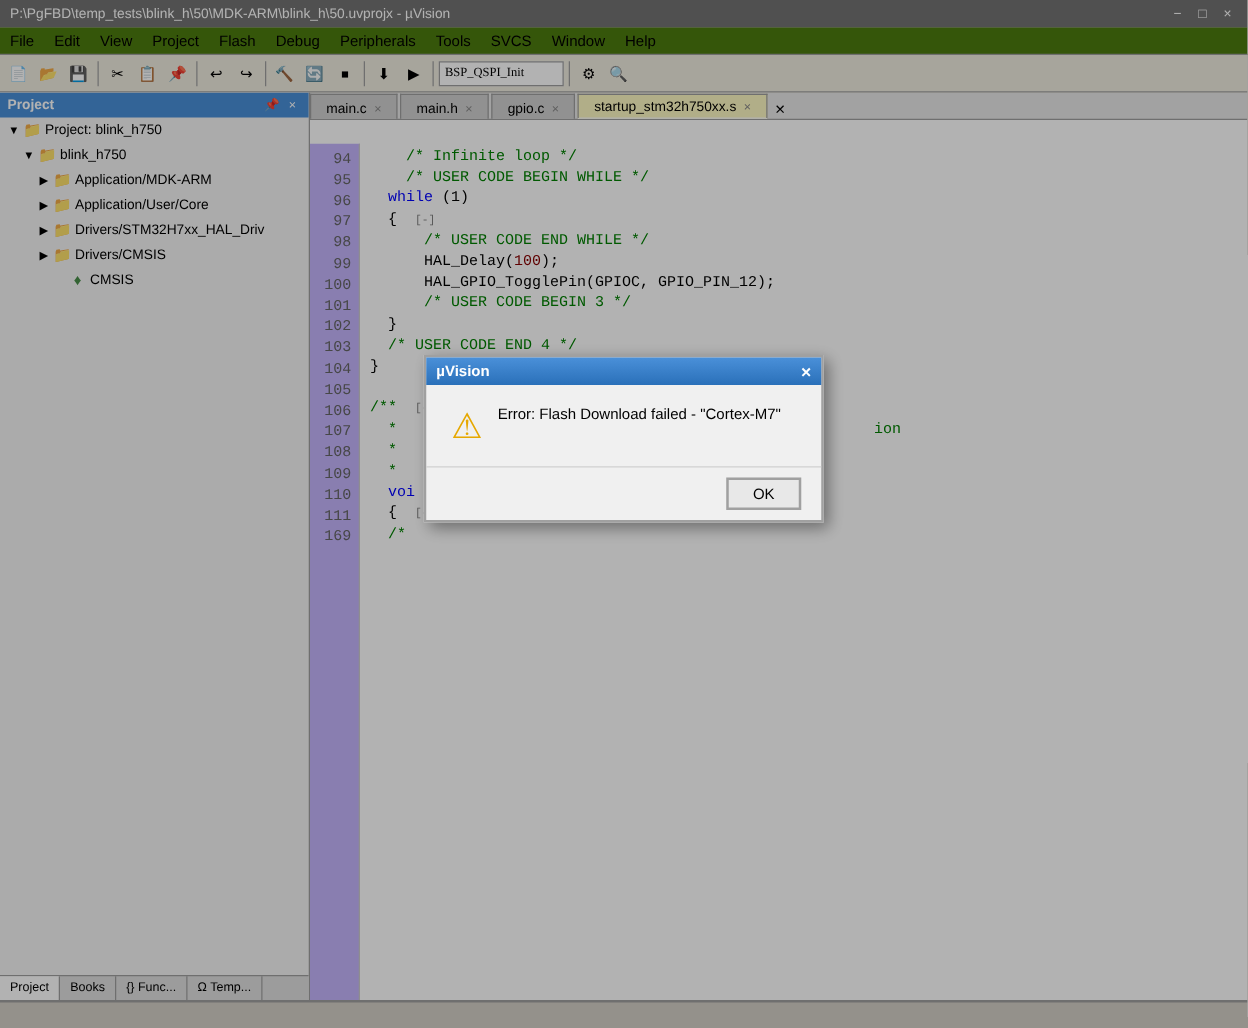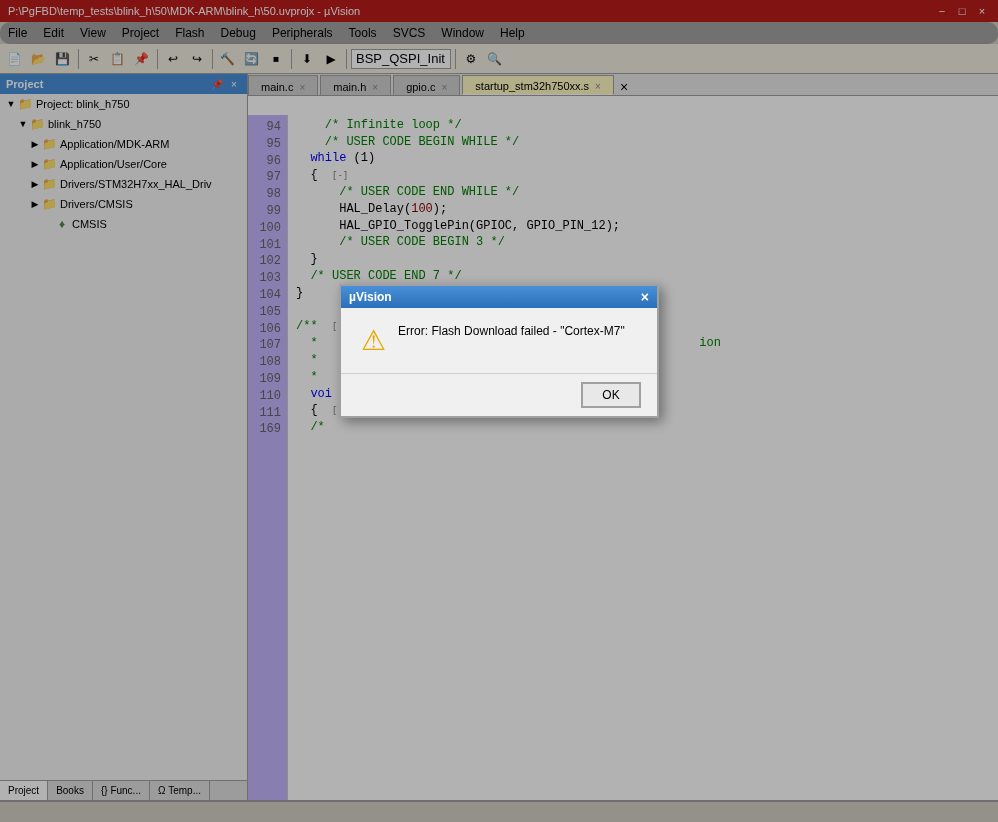--- a/index.html
+++ b/index.html
@@ -1,32 +1,32 @@
 <!DOCTYPE html>
 <html><head>
   <meta charset="utf-8">
   <style>
     * { margin: 0; padding: 0; box-sizing: border-box; }
     body { font-family: 'Segoe UI', Tahoma, Geneva, Verdana, sans-serif; font-size: 12px; background: #d4d0c8; overflow: hidden; width: 998px; height: 822px; }
     
     
-    .title-bar { background: #b91c1c; color: white; height: 22px; display: flex; align-items: center; justify-content: space-between; padding: 0 8px; font-size: 11px; }
+    .title-bar { background: #737373; color: white; height: 22px; display: flex; align-items: center; justify-content: space-between; padding: 0 8px; font-size: 11px; }
     .title-bar-title { flex: 1; }
     .title-bar-controls { display: flex; gap: 4px; }
     .title-bar-btn { width: 16px; height: 16px; background: transparent; border: none; color: white; cursor: pointer; font-size: 11px; display: flex; align-items: center; justify-content: center; }
 
     
-    .menu-bar { background: #a3a3a3; height: 22px; display: flex; align-items: center; border-bottom: 1px solid #a0a0a0; border-radius: 10px; }
+    .menu-bar { background: #4d7c0f; height: 22px; display: flex; align-items: center; border-bottom: 1px solid #a0a0a0; }
     .menu-item { padding: 2px 8px; font-size: 12px; cursor: pointer; height: 100%; display: flex; align-items: center; }
 
     
     .toolbar { background: #f0ece0; height: 30px; display: flex; align-items: center; border-bottom: 1px solid #a0a0a0; padding: 0 4px; gap: 2px; flex-wrap: wrap; }
     .toolbar-btn { width: 22px; height: 22px; background: transparent; border: 1px solid transparent; cursor: pointer; display: flex; align-items: center; justify-content: center; font-size: 12px; }
     .toolbar-separator { width: 1px; height: 20px; background: #a0a0a0; margin: 0 2px; }
-    .toolbar-text { font-size: 13px; padding: 0 4px; background: white; border: 1px solid #a0a0a0; height: 20px; display: flex; align-items: center; min-width: 100px; }
+    .toolbar-text { font-size: 10px; padding: 0 4px; background: white; border: 1px solid #a0a0a0; height: 20px; display: flex; align-items: center; min-width: 100px; font-family: Liberation Serif, serif; }
 
     
     .main-layout { display: flex; height: calc(822px - 22px - 22px - 30px - 22px); }
 
     
     .sidebar { width: 248px; background: #f5f5f5; border-right: 1px solid #a0a0a0; display: flex; flex-direction: column; overflow: hidden; }
     .sidebar-header { background: #4a90d9; color: white; height: 20px; display: flex; align-items: center; justify-content: space-between; padding: 0 6px; font-size: 11px; font-weight: bold; }
     .sidebar-header-controls { display: flex; gap: 2px; }
     .sidebar-header-btn { width: 14px; height: 14px; background: transparent; border: none; color: white; cursor: pointer; font-size: 10px; display: flex; align-items: center; justify-content: center; }
     .sidebar-content { flex: 1; overflow: auto; font-size: 11px; }
@@ -220,21 +220,21 @@
       <div class="code-content">
 <span class="c-comment">    /* Infinite loop */</span>
 <span class="c-comment">    /* USER CODE BEGIN WHILE */</span>
 <span>  <span class="c-keyword">while</span> (1)</span>
 <span>  {  <span class="collapse-btn">[-]</span></span>
 <span class="c-comment">      /* USER CODE END WHILE */</span>
 <span>      HAL_Delay(<span class="c-number">100</span>);</span>
 <span>      HAL_GPIO_TogglePin(GPIOC, GPIO_PIN_12);</span>
 <span class="c-comment">      /* USER CODE BEGIN 3 */</span>
 <span>  }</span>
-<span class="c-comment">  /* USER CODE END 7 */</span>
+<span class="c-comment">  /* USER CODE END 4 */</span>
 <span>}</span>
 <span> </span>
 <span class="c-comment">/**  <span class="collapse-btn">[-]</span></span>
 <span class="c-comment">  *                                                     ion</span>
 <span class="c-comment">  *</span>
 <span class="c-comment">  *</span>
 <span>  <span class="c-keyword">voi</span></span>
 <span>  {  <span class="collapse-btn">[-]</span></span>
 <span class="c-comment">  /*</span>
       </div>

